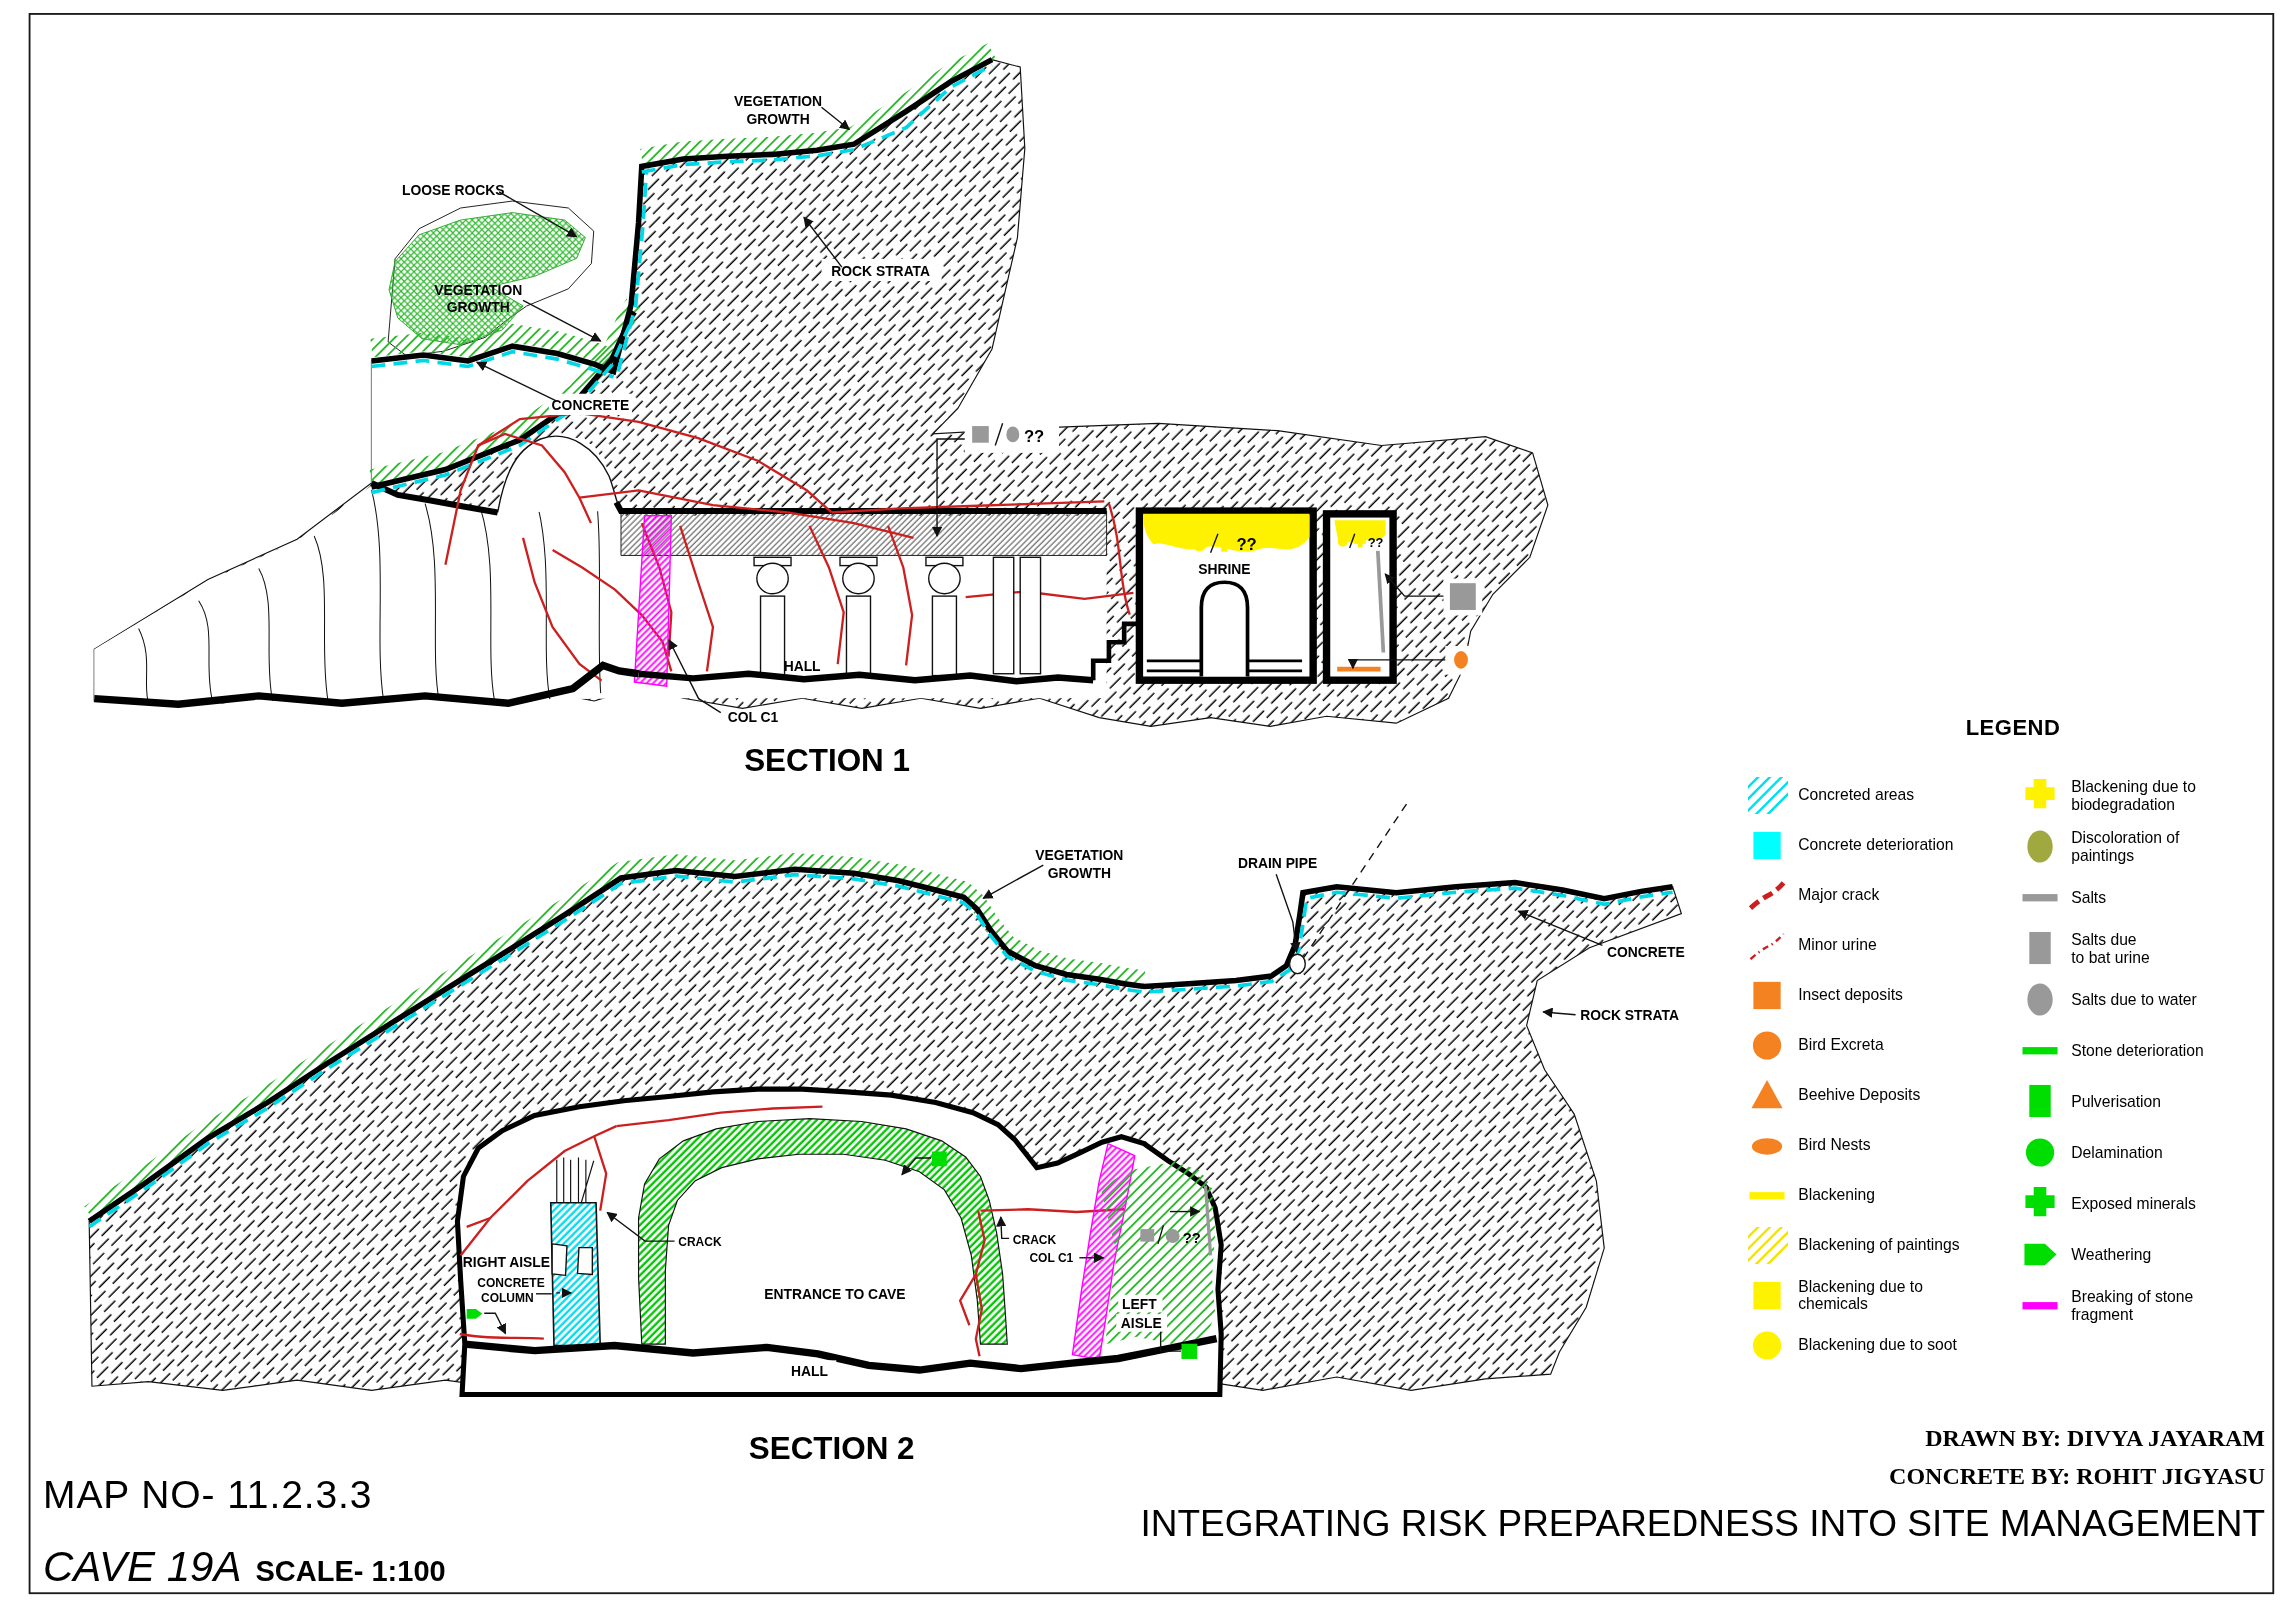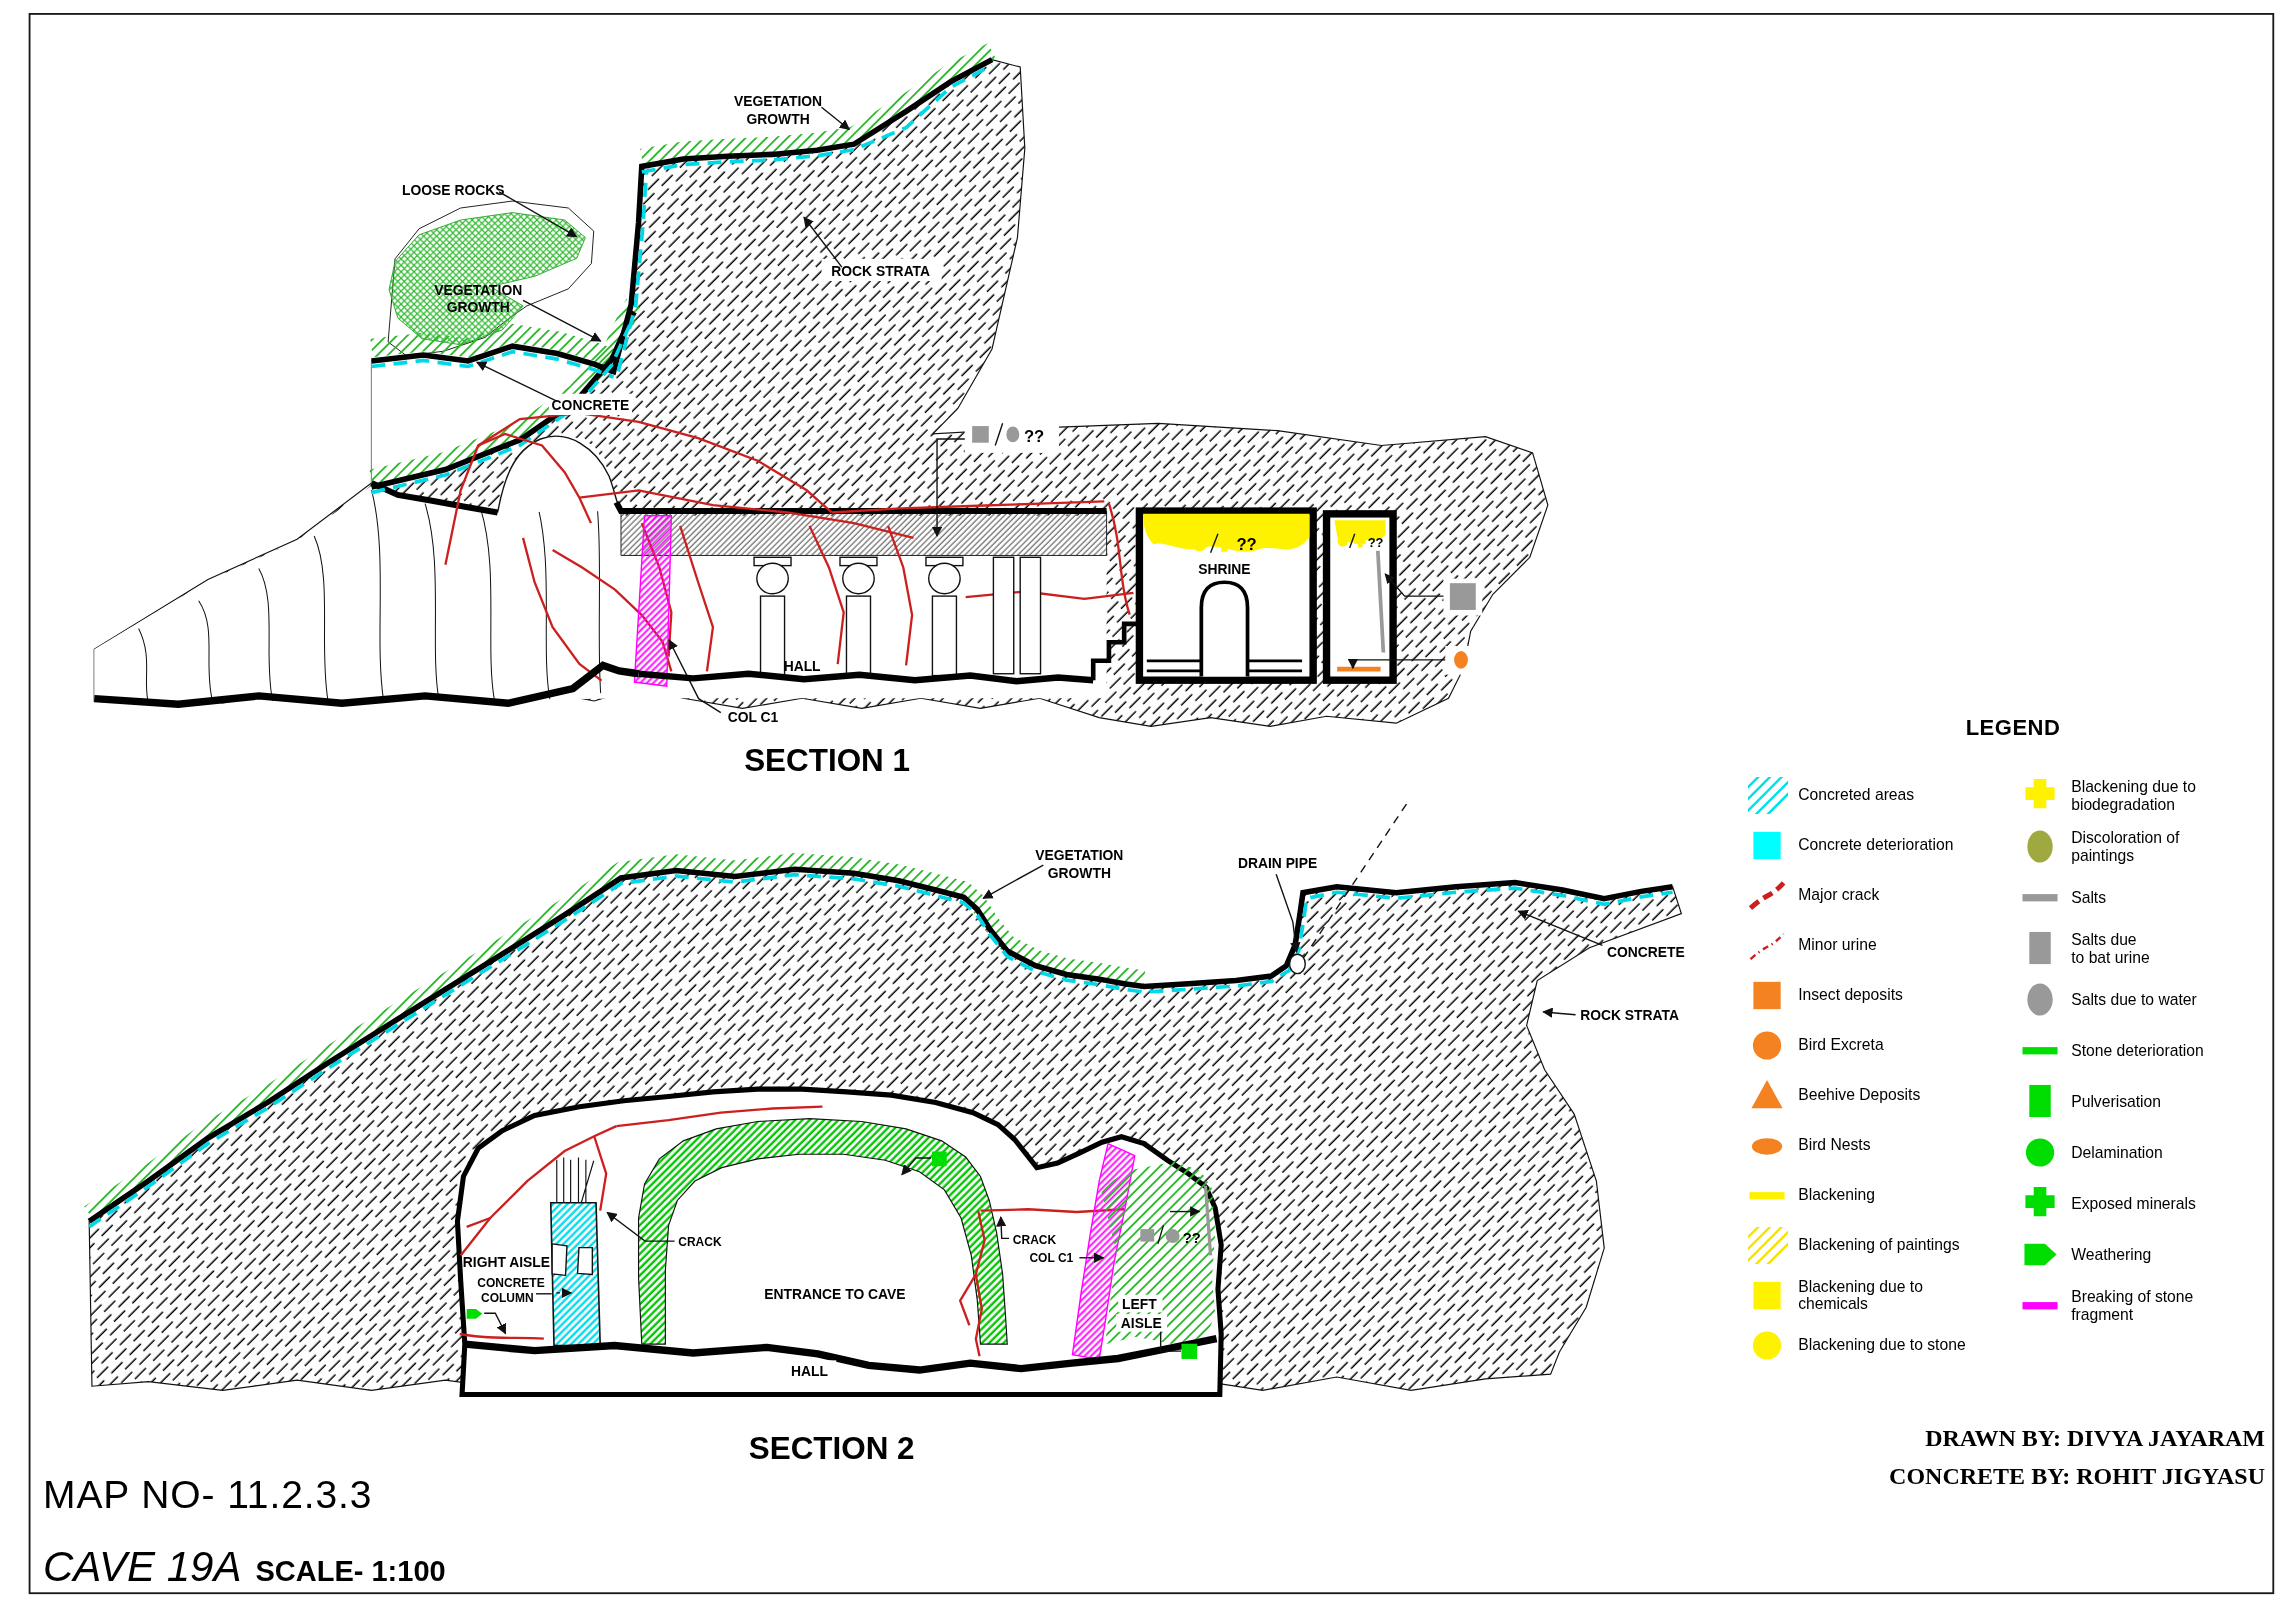--- a/index.html
+++ b/index.html
@@ -389,21 +389,21 @@
           <svg class="leg-sw" viewBox="0 0 76 76">
             <rect x="8" y="10" width="56" height="56" fill="#FFF200"></rect>
           </svg>
           <div class="leg-label">Blackening due to
 chemicals</div>
         </div>
         <div class="leg-row">
           <svg class="leg-sw" viewBox="0 0 76 76">
             <circle cx="36" cy="38" r="29" fill="#FFF200"></circle>
           </svg>
-          <div class="leg-label">Blackening due to stone</div>
+          <div class="leg-label">Blackening due to soot</div>
         </div>
       </div>
     <div id="legend-right">
         <div class="leg-row">
           <svg class="leg-sw" viewBox="0 0 76 76">
             <path d="M23,4 h26 v17 h17 v26 h-17 v17 h-26 v-17 h-17 v-26 h17 z" fill="#FFF200"></path>
           </svg>
           <div class="leg-label">Blackening due to
 biodegradation</div>
         </div>
@@ -477,14 +477,15 @@
 <div id="drawnblock">
   <div>DRAWN BY: DIVYA JAYARAM</div>
   <div>CONCRETE BY: ROHIT JIGYASU</div>
 </div>
 <div id="mapno">MAP NO- 11.2.3.3</div>
 <div id="caverow">
   <span id="cave-name">CAVE 19A</span>
   <span id="cave-scale">SCALE- 1:100</span>
 </div>
 <div id="maintitle">
+  <div>INTEGRATING RISK PREPAREDNESS INTO SITE MANAGEMENT</div>
 </div>
 
 
 </body></html>

